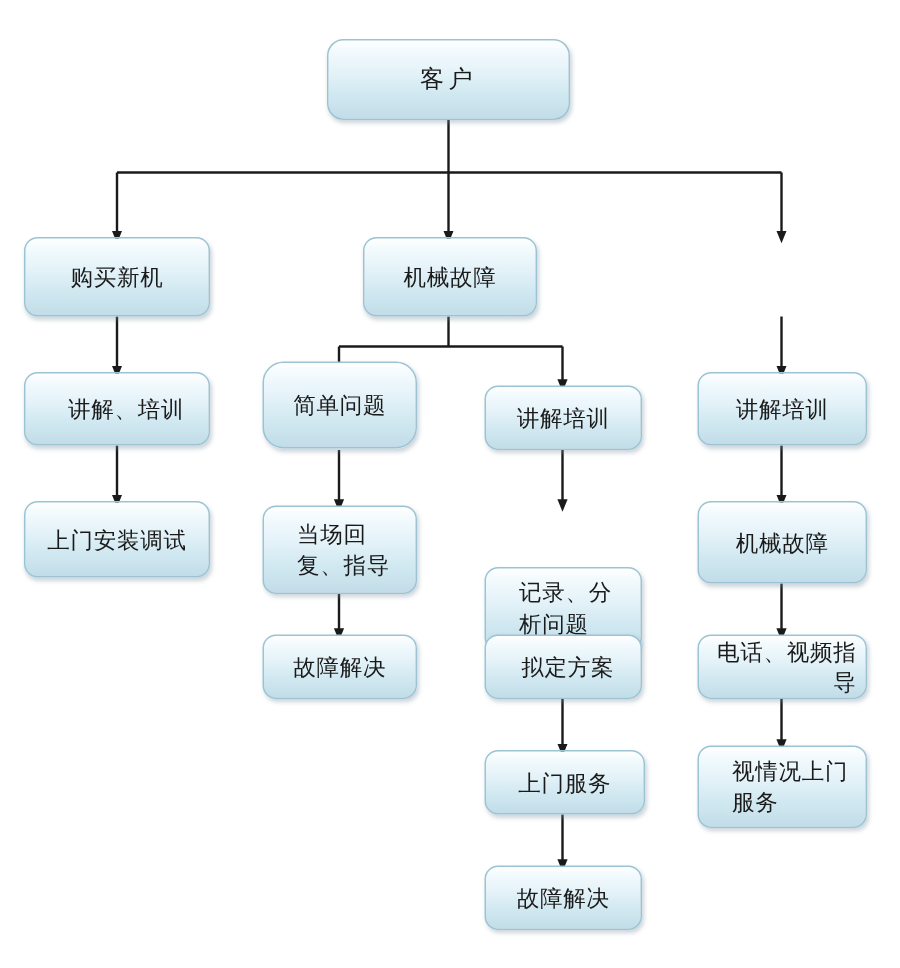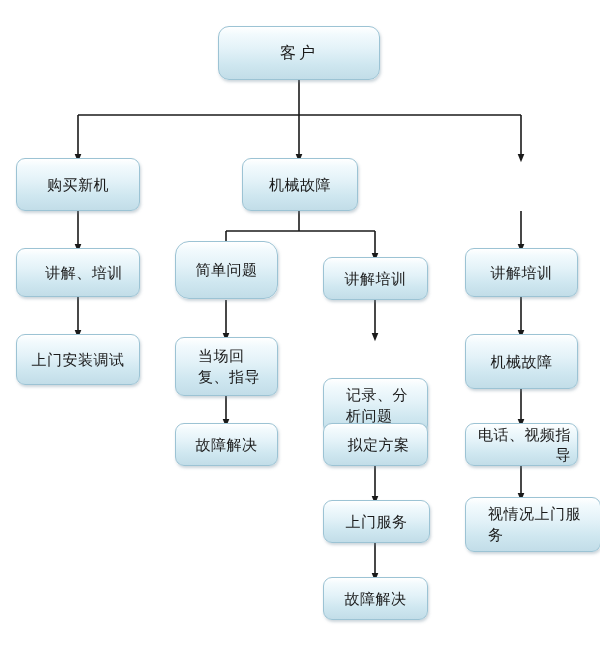--- a/index.html
+++ b/index.html
@@ -119,17 +119,17 @@
   <div class="node" style="left:465px; top:248px; width:113px; height:49px;">讲解培训</div>
   <div class="node two-line" style="left:175px; top:337px; width:103px; height:59px;">当场回复、指导</div>
   <div class="node two-line" style="left:323px; top:337px; width:105px; height:56px;margin-top:41px;">记录、分析问题</div>
   <div class="node" style="left:465px; top:334px; width:113px; height:55px;">机械故障</div>
 
   <div class="node" style="left:175px; top:423px; width:103px; height:43px;">故障解决</div>
   <div class="node" style="left:323px; top:423px; width:105px; height:43px;padding-left:12px;">拟定方案</div>
   <div class="node" style="left:465px; top:423px; width:113px; height:43px;text-align:right;">电话、视频指导</div>
 
   <div class="node" style="left:323px; top:500px; width:107px; height:43px;">上门服务</div>
-  <div class="node two-line" style="left:465px; top:497px; width:136px; height:55px;">视情况上门服务</div>
+  <div class="node two-line" style="left:465px; top:497px; width:113px; height:55px;">视情况上门服务</div>
 
   <div class="node" style="left:323px; top:577px; width:105px; height:43px;">故障解决</div>
 
 </div>
 
 </body></html>

